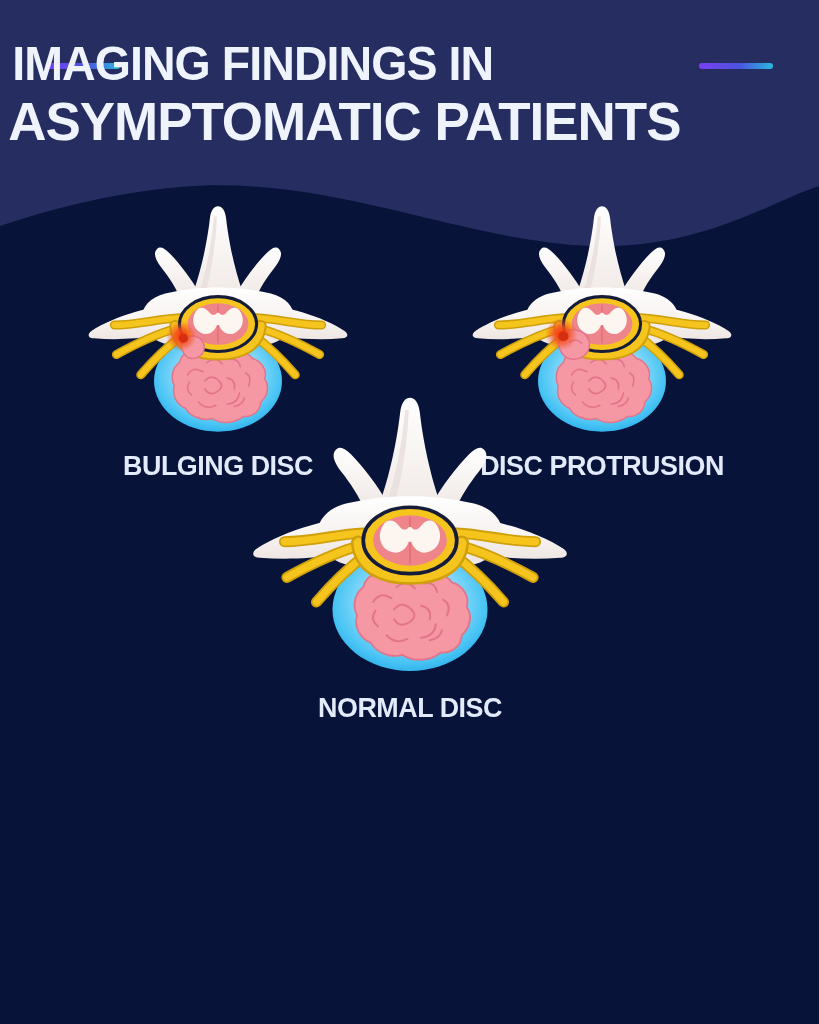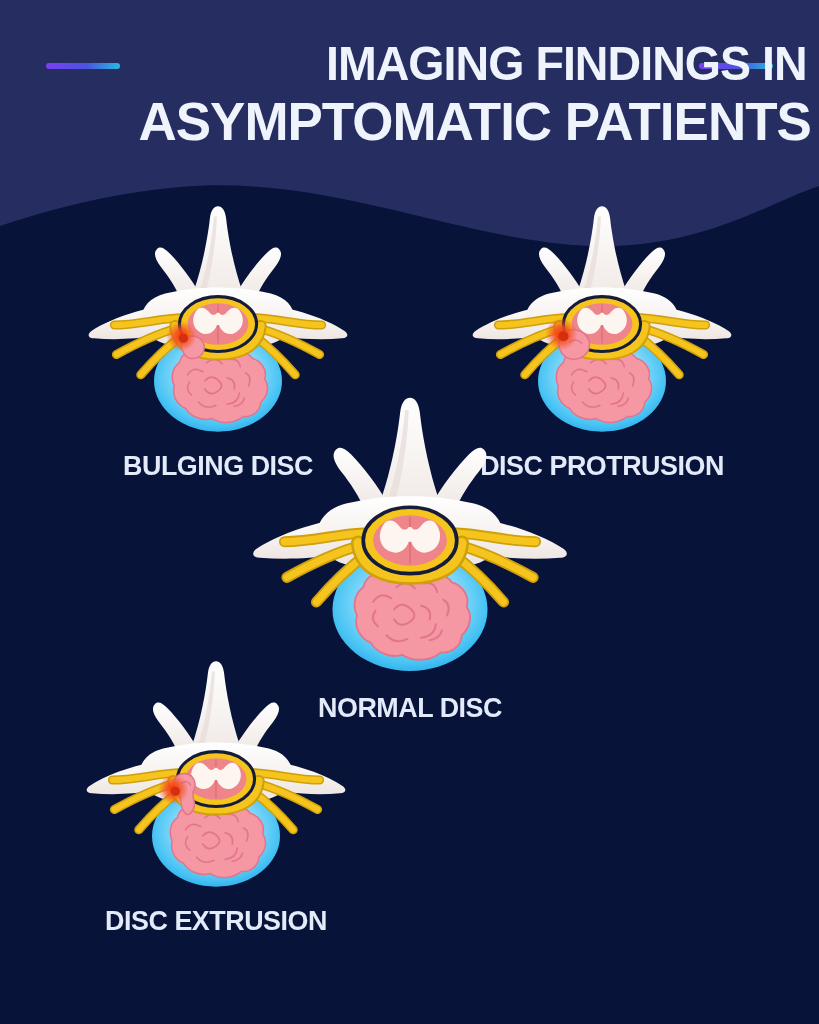--- a/index.html
+++ b/index.html
@@ -5,21 +5,21 @@
   html,body{margin:0;padding:0;}
   body{
     width:819px;height:1024px;
     font-family:"Liberation Sans", sans-serif;
     background:#071339;
     position:relative;
     overflow:hidden;
   }
   .page{position:absolute;inset:0;width:819px;height:1024px;background:#071339;}
   .header-wave{position:absolute;top:0;left:0;width:819px;height:260px;z-index:0;}
-  .header{position:absolute;top:0;left:0;width:819px;z-index:2;text-align:right;}
+  .header{position:absolute;top:0;left:0;width:819px;z-index:2;text-align:left;}
   .title-line1{
     margin-top:40px;
     font-size:48px;font-weight:700;letter-spacing:-1px;
     color:#eef3fc;line-height:1.0;
     transform:scaleX(0.97);
   }
   .title-line2{
     margin-top:6px;
     font-size:54px;font-weight:700;letter-spacing:-1px;
     color:#eef3fc;line-height:1.0;
@@ -184,22 +184,15 @@
   </div>
 
   <div class="fig" id="fig-normal">
     <svg width="320" height="296" viewBox="0 0 260 240">
       <use href="#vertebra-base"></use>
       <use href="#ov-none"></use>
     </svg>
     <div class="fig-label">NORMAL DISC</div>
   </div>
 
-  <div class="fig" id="fig-extrusion">
-    <svg width="264" height="244" viewBox="0 0 260 240">
-      <use href="#vertebra-base"></use>
-      <use href="#ov-extrusion"></use>
-    </svg>
-    <div class="fig-label">DISC EXTRUSION</div>
-  </div>
 
 
 </div>
 
 </body></html>

